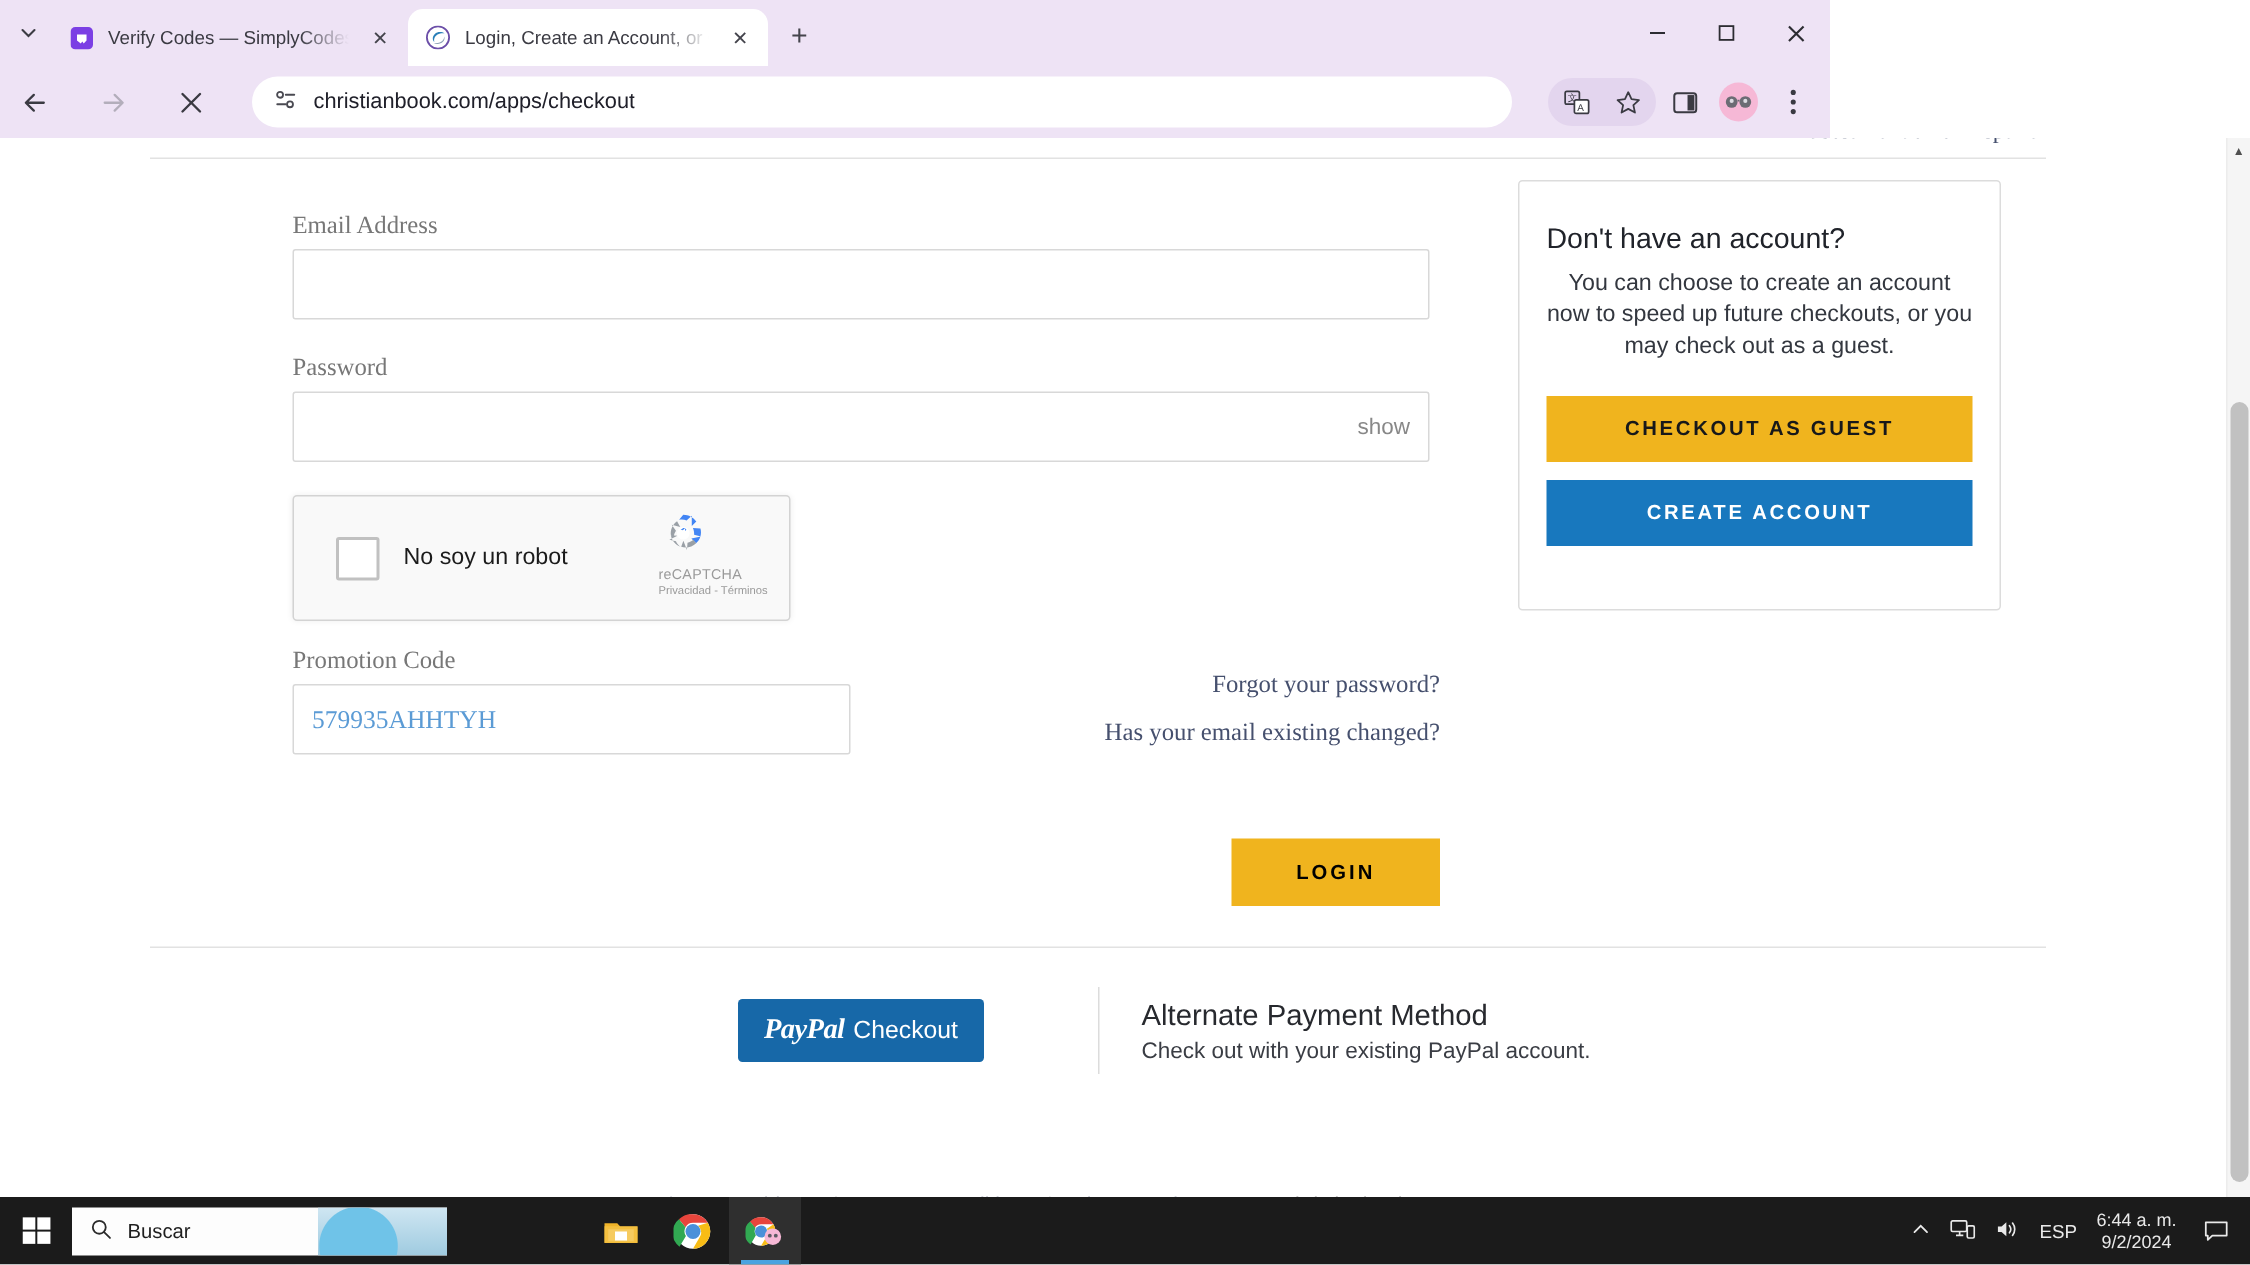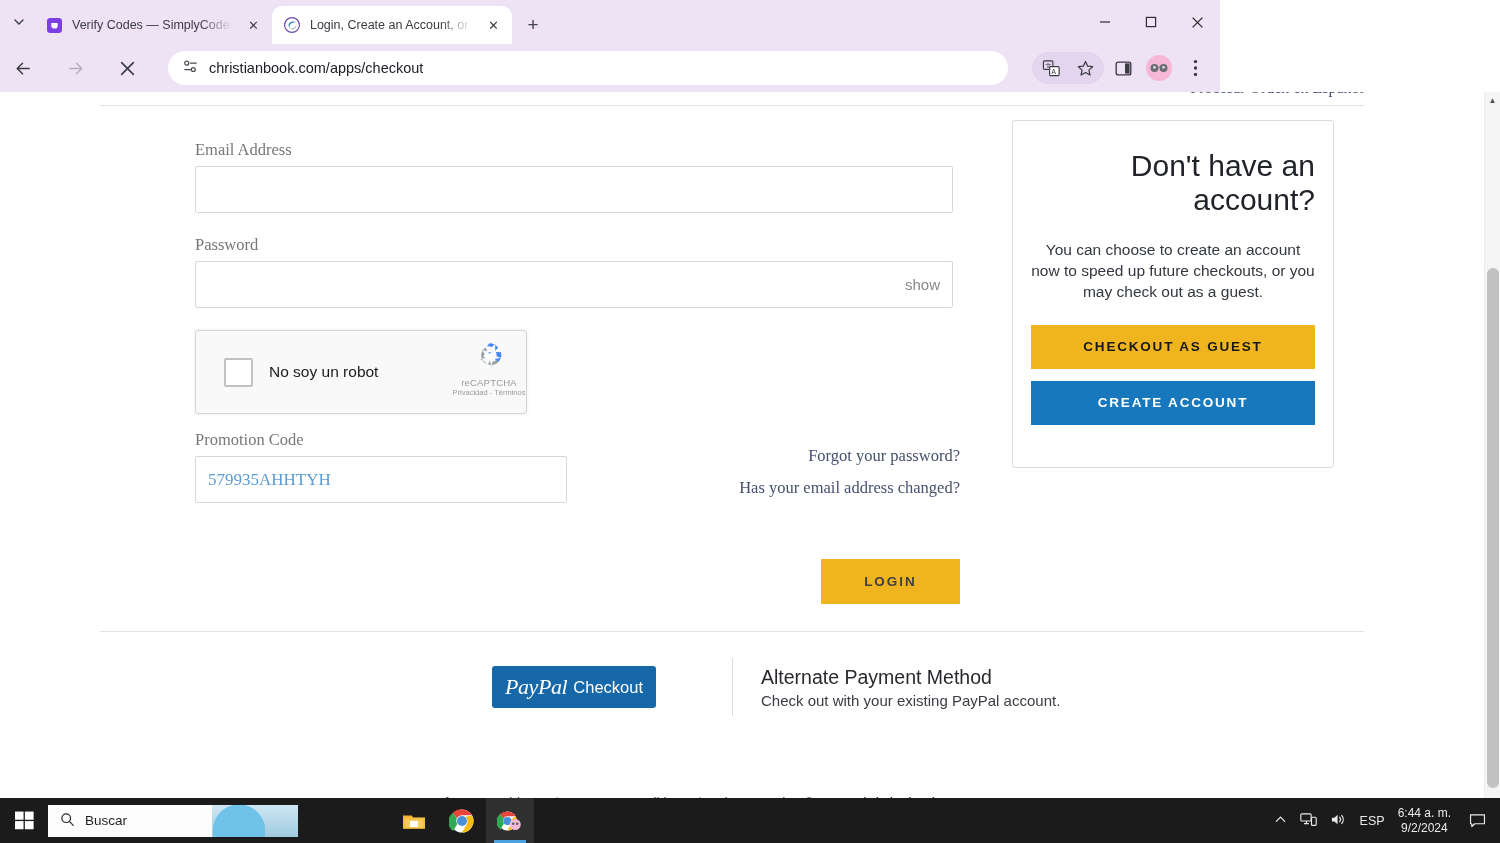--- a/index.html
+++ b/index.html
@@ -98,56 +98,56 @@
   .gap-b { height: 16px; }
 
   
   .recap {
     width: 332px; height: 84px; background:#f9f9f9; border:1px solid #d3d3d3;
     border-radius:3px; display:flex; align-items:center; position:relative;
     box-shadow: 0 0 4px rgba(0,0,0,.07);
   }
   .recap-box { width:29px; height:29px; background:#fff; border:2px solid #c1c1c1; border-radius:2px; margin-left:28px; flex:none;}
   .recap-label { font-size:15.5px; color:#1b1b1b; margin-left:16px; }
-  .recap-brand { position:absolute; right:0; top:8px; width:74px; text-align:center; }
+  .recap-brand { position:absolute; right:13px; top:8px; width:74px; }
   .recap-brand .rname { font-size:9.5px; color:#9a9a9a; letter-spacing:.2px; margin-top:1px;}
   .recap-brand .rlegal { font-size:7.5px; color:#9a9a9a; }
 
   
   .rlinks { text-align:right; padding-right: 0px; }
   .rlink { font-family:"Liberation Serif", serif; font-size:16.5px; color:#46506e; margin-bottom:12px; }
   .loginbtn {
-    width: 139px; height: 45px; background:#f0b41e; color:#404040;
+    width: 139px; height: 45px; background:#f0b41e; color:#000000;
     display:flex; align-items:center; justify-content:center;
     font-size:13.5px; font-weight:bold; letter-spacing:2px;
   }
 
   
   .card {
     border:1px solid #dcdcdc; background:#fff; border-radius:3px;
     padding: 28px 18px 30px 18px; width: 322px;
   }
-  .card h2 { font-size:30px; font-weight:400; color:#20232a; text-align:right; margin-bottom:22px; }
+  .card h2 { font-size:19px; font-weight:400; color:#20232a; text-align:left; margin-bottom:7px; }
   .card p { font-size:15.5px; line-height:1.37; color:#33373f; text-align:center; margin-bottom:22px; }
   .cbtn {
     height: 44px; display:flex; align-items:center; justify-content:center;
     font-size:13.5px; font-weight:bold; letter-spacing:1.8px; margin-bottom: 12px;
   }
   .cbtn.blue { background:#1878be; color:#fff; }
   .cbtn.gold { background:#f0b41e; color:#17181a; }
 
   
   .hr { height:1px; background:#e2e2e2; margin: 0 0 0 0; }
   .pp-wrap { display:flex; align-items:center; padding-left: 392px; padding-top: 26px; }
   .pp-btn {
     width:164px; height:42px; background:#1768a8; border-radius:3px;
     display:flex; align-items:center; justify-content:center; gap:6px;
     color:#fff; flex:none;
   }
-  .pp-btn .pal { font-family:"Liberation Serif", serif; font-style:italic; font-weight:normal; font-size:22px; letter-spacing:-.4px;}
+  .pp-btn .pal { font-family:"Liberation Serif", serif; font-style:italic; font-weight:bold; font-size:19px; letter-spacing:-.4px;}
   .pp-btn .chk { font-size:16.5px; }
   .pp-div { width:1px; height:58px; background:#dcdcdc; margin: 0 28px 0 76px; }
   .pp-t1 { font-size:19.5px; color:#27292e; }
   .pp-t2 { font-size:15px; color:#3a3d44; margin-top:3px; }
 
   
   .footer {
     position:absolute; bottom:32px; left:0; right:16px; text-align:center;
     font-size:14px; color:#46506e;
   }
@@ -373,21 +373,21 @@
 
             <div>
               <div class="flabel">Promotion Code</div>
               <div class="finput promo">
                 <span>579935AHHTYH</span>
               </div>
             </div>
 
             <div class="rlinks" style="position:absolute; right:0; top:336px; width:360px;">
               <div class="rlink">Forgot your password?</div>
-              <div class="rlink">Has your email address changed?</div>
+              <div class="rlink">Has your email existing changed?</div>
             </div>
             <div style="position:absolute; right:0; top:449px;">
               <div class="loginbtn">LOGIN</div>
             </div>
 
           </div>
 
           <div class="rightcol">
             <div class="card">
               <h2>Don't have an account?</h2>

